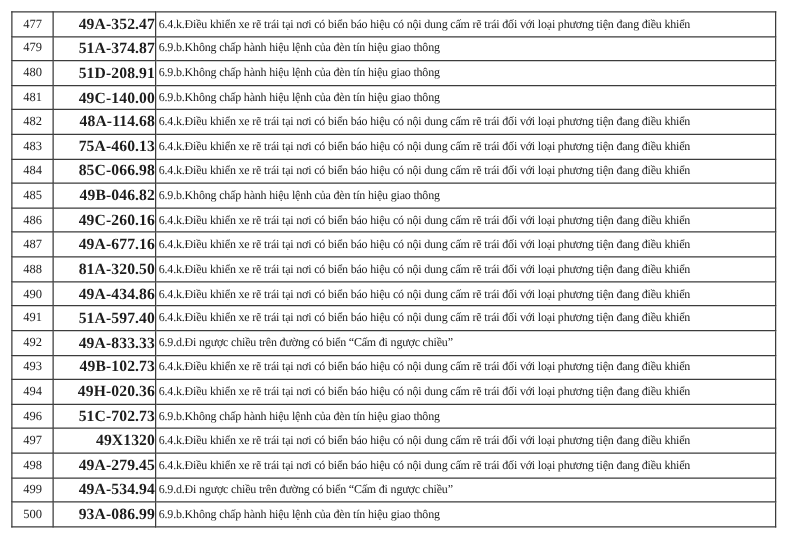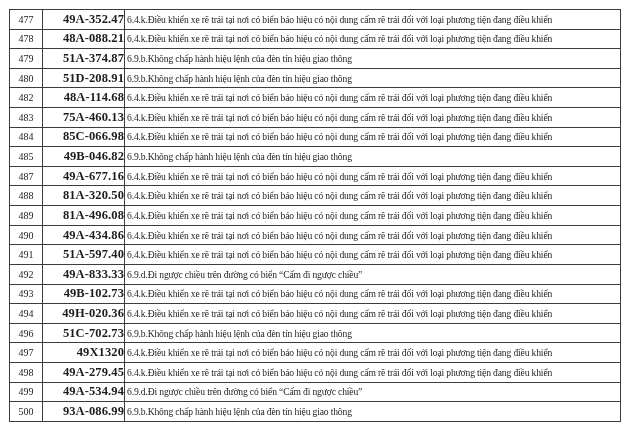--- a/index.html
+++ b/index.html
@@ -61,38 +61,38 @@
       <col class="c-plate">
       <col class="c-desc">
     </colgroup>
     <tbody>
   <tr>
     <td class="td-no">477</td>
     <td class="td-plate">49A-352.47</td>
     <td class="td-desc">6.4.k.Điều khiển xe rẽ trái tại nơi có biển báo hiệu có nội dung cấm rẽ trái đối với loại phương tiện đang điều khiển</td>
   </tr>
 
-  <tr>
-    <td class="td-no">478</td>
-    <td class="td-plate">48A-088.21</td>
-    <td class="td-desc">6.4.k.Điều khiển xe rẽ trái tại nơi có biển báo hiệu có nội dung cấm rẽ trái đối với loại phương tiện đang điều khiển</td>
-  </tr>
 
   <tr>
     <td class="td-no">479</td>
     <td class="td-plate">51A-374.87</td>
     <td class="td-desc">6.9.b.Không chấp hành hiệu lệnh của đèn tín hiệu giao thông</td>
   </tr>
 
   <tr>
     <td class="td-no">480</td>
     <td class="td-plate">51D-208.91</td>
     <td class="td-desc">6.9.b.Không chấp hành hiệu lệnh của đèn tín hiệu giao thông</td>
   </tr>
 
+  <tr>
+    <td class="td-no">481</td>
+    <td class="td-plate">49C-140.00</td>
+    <td class="td-desc">6.9.b.Không chấp hành hiệu lệnh của đèn tín hiệu giao thông</td>
+  </tr>
 
   <tr>
     <td class="td-no">482</td>
     <td class="td-plate">48A-114.68</td>
     <td class="td-desc">6.4.k.Điều khiển xe rẽ trái tại nơi có biển báo hiệu có nội dung cấm rẽ trái đối với loại phương tiện đang điều khiển</td>
   </tr>
 
   <tr>
     <td class="td-no">483</td>
     <td class="td-plate">75A-460.13</td>
@@ -104,38 +104,38 @@
     <td class="td-plate">85C-066.98</td>
     <td class="td-desc">6.4.k.Điều khiển xe rẽ trái tại nơi có biển báo hiệu có nội dung cấm rẽ trái đối với loại phương tiện đang điều khiển</td>
   </tr>
 
   <tr>
     <td class="td-no">485</td>
     <td class="td-plate">49B-046.82</td>
     <td class="td-desc">6.9.b.Không chấp hành hiệu lệnh của đèn tín hiệu giao thông</td>
   </tr>
 
+  <tr>
+    <td class="td-no">486</td>
+    <td class="td-plate">49C-260.16</td>
+    <td class="td-desc">6.4.k.Điều khiển xe rẽ trái tại nơi có biển báo hiệu có nội dung cấm rẽ trái đối với loại phương tiện đang điều khiển</td>
+  </tr>
 
   <tr>
     <td class="td-no">487</td>
     <td class="td-plate">49A-677.16</td>
     <td class="td-desc">6.4.k.Điều khiển xe rẽ trái tại nơi có biển báo hiệu có nội dung cấm rẽ trái đối với loại phương tiện đang điều khiển</td>
   </tr>
 
   <tr>
     <td class="td-no">488</td>
     <td class="td-plate">81A-320.50</td>
     <td class="td-desc">6.4.k.Điều khiển xe rẽ trái tại nơi có biển báo hiệu có nội dung cấm rẽ trái đối với loại phương tiện đang điều khiển</td>
   </tr>
 
-  <tr>
-    <td class="td-no">489</td>
-    <td class="td-plate">81A-496.08</td>
-    <td class="td-desc">6.4.k.Điều khiển xe rẽ trái tại nơi có biển báo hiệu có nội dung cấm rẽ trái đối với loại phương tiện đang điều khiển</td>
-  </tr>
 
   <tr>
     <td class="td-no">490</td>
     <td class="td-plate">49A-434.86</td>
     <td class="td-desc">6.4.k.Điều khiển xe rẽ trái tại nơi có biển báo hiệu có nội dung cấm rẽ trái đối với loại phương tiện đang điều khiển</td>
   </tr>
 
   <tr>
     <td class="td-no">491</td>
     <td class="td-plate">51A-597.40</td>

